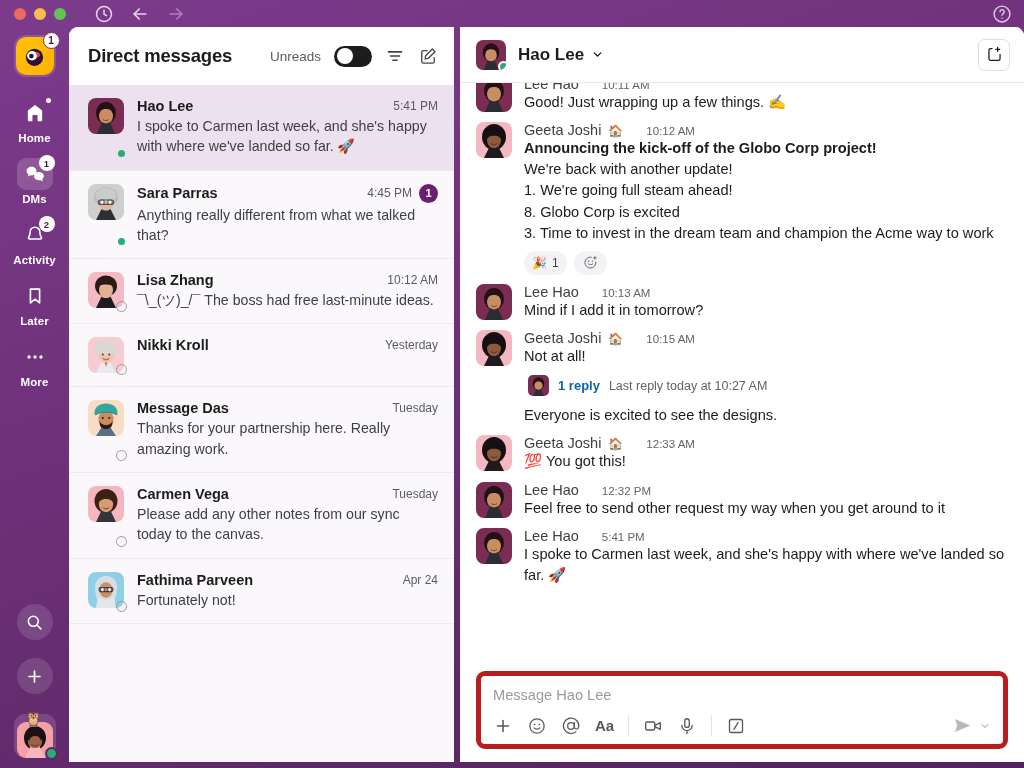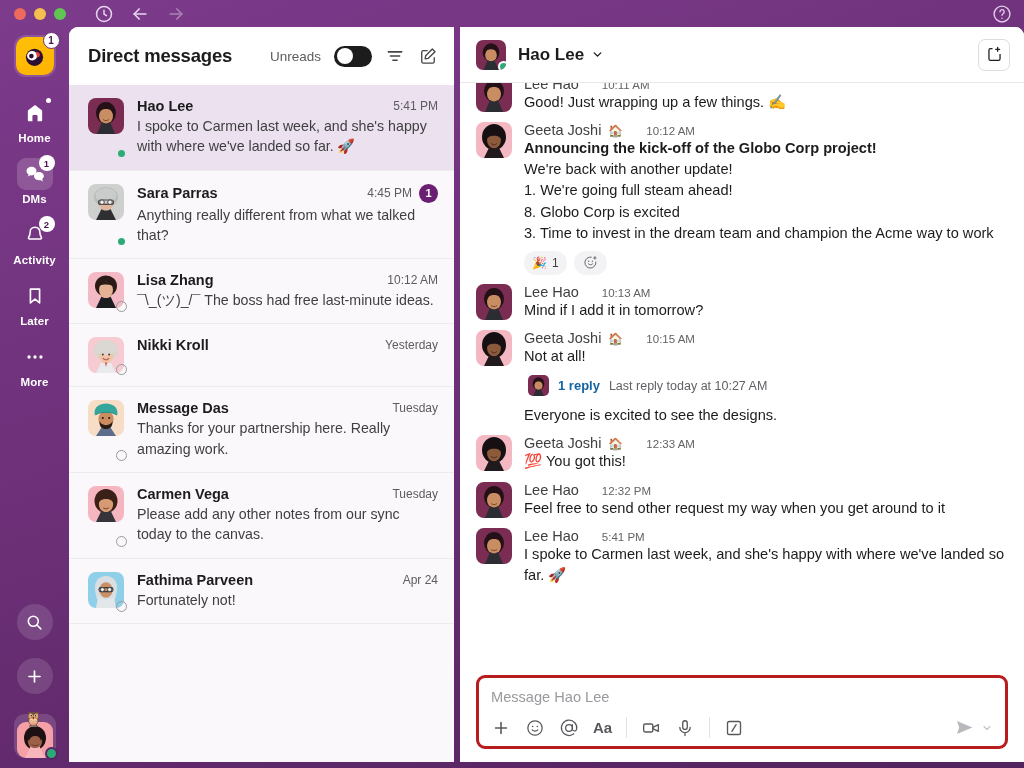--- a/index.html
+++ b/index.html
@@ -219,21 +219,21 @@
     display: flex; align-items: center; gap: 9px;
     margin-top: 8px; margin-left: 4px; cursor: pointer;
   }
   .thread-av { width: 21px; height: 21px; border-radius: 5px; overflow: hidden; }
   .thread-count { font-size: 13px; color: #1264a3; font-weight: bold; }
   .thread-last { font-size: 12.5px; color: #616166; }
 
   
   .composer-wrap { padding: 8px 16px 13px 16px; background: #fff; }
   .composer {
-    border: 3px solid #b91c1c; border-radius: 9px; background: #fff;
+    border: 5px solid #b91c1c; border-radius: 9px; background: #fff;
     padding: 11px 12px 8px 12px;
   }
   .composer-input {
     font-size: 14.6px; color: #9a9a9e; min-height: 22px; padding-bottom: 12px;
     outline: none;
   }
   .composer-tools { display: flex; align-items: center; gap: 14px; text-align: center; }
   .ctool { width: 20px; height: 20px; color: #58585c; cursor: pointer; display:block; }
   .c-divider { width: 1px; height: 21px; background: #e3e2e5; }
   .composer-right { margin-left: auto; display: flex; align-items: center; gap: 6px; }

